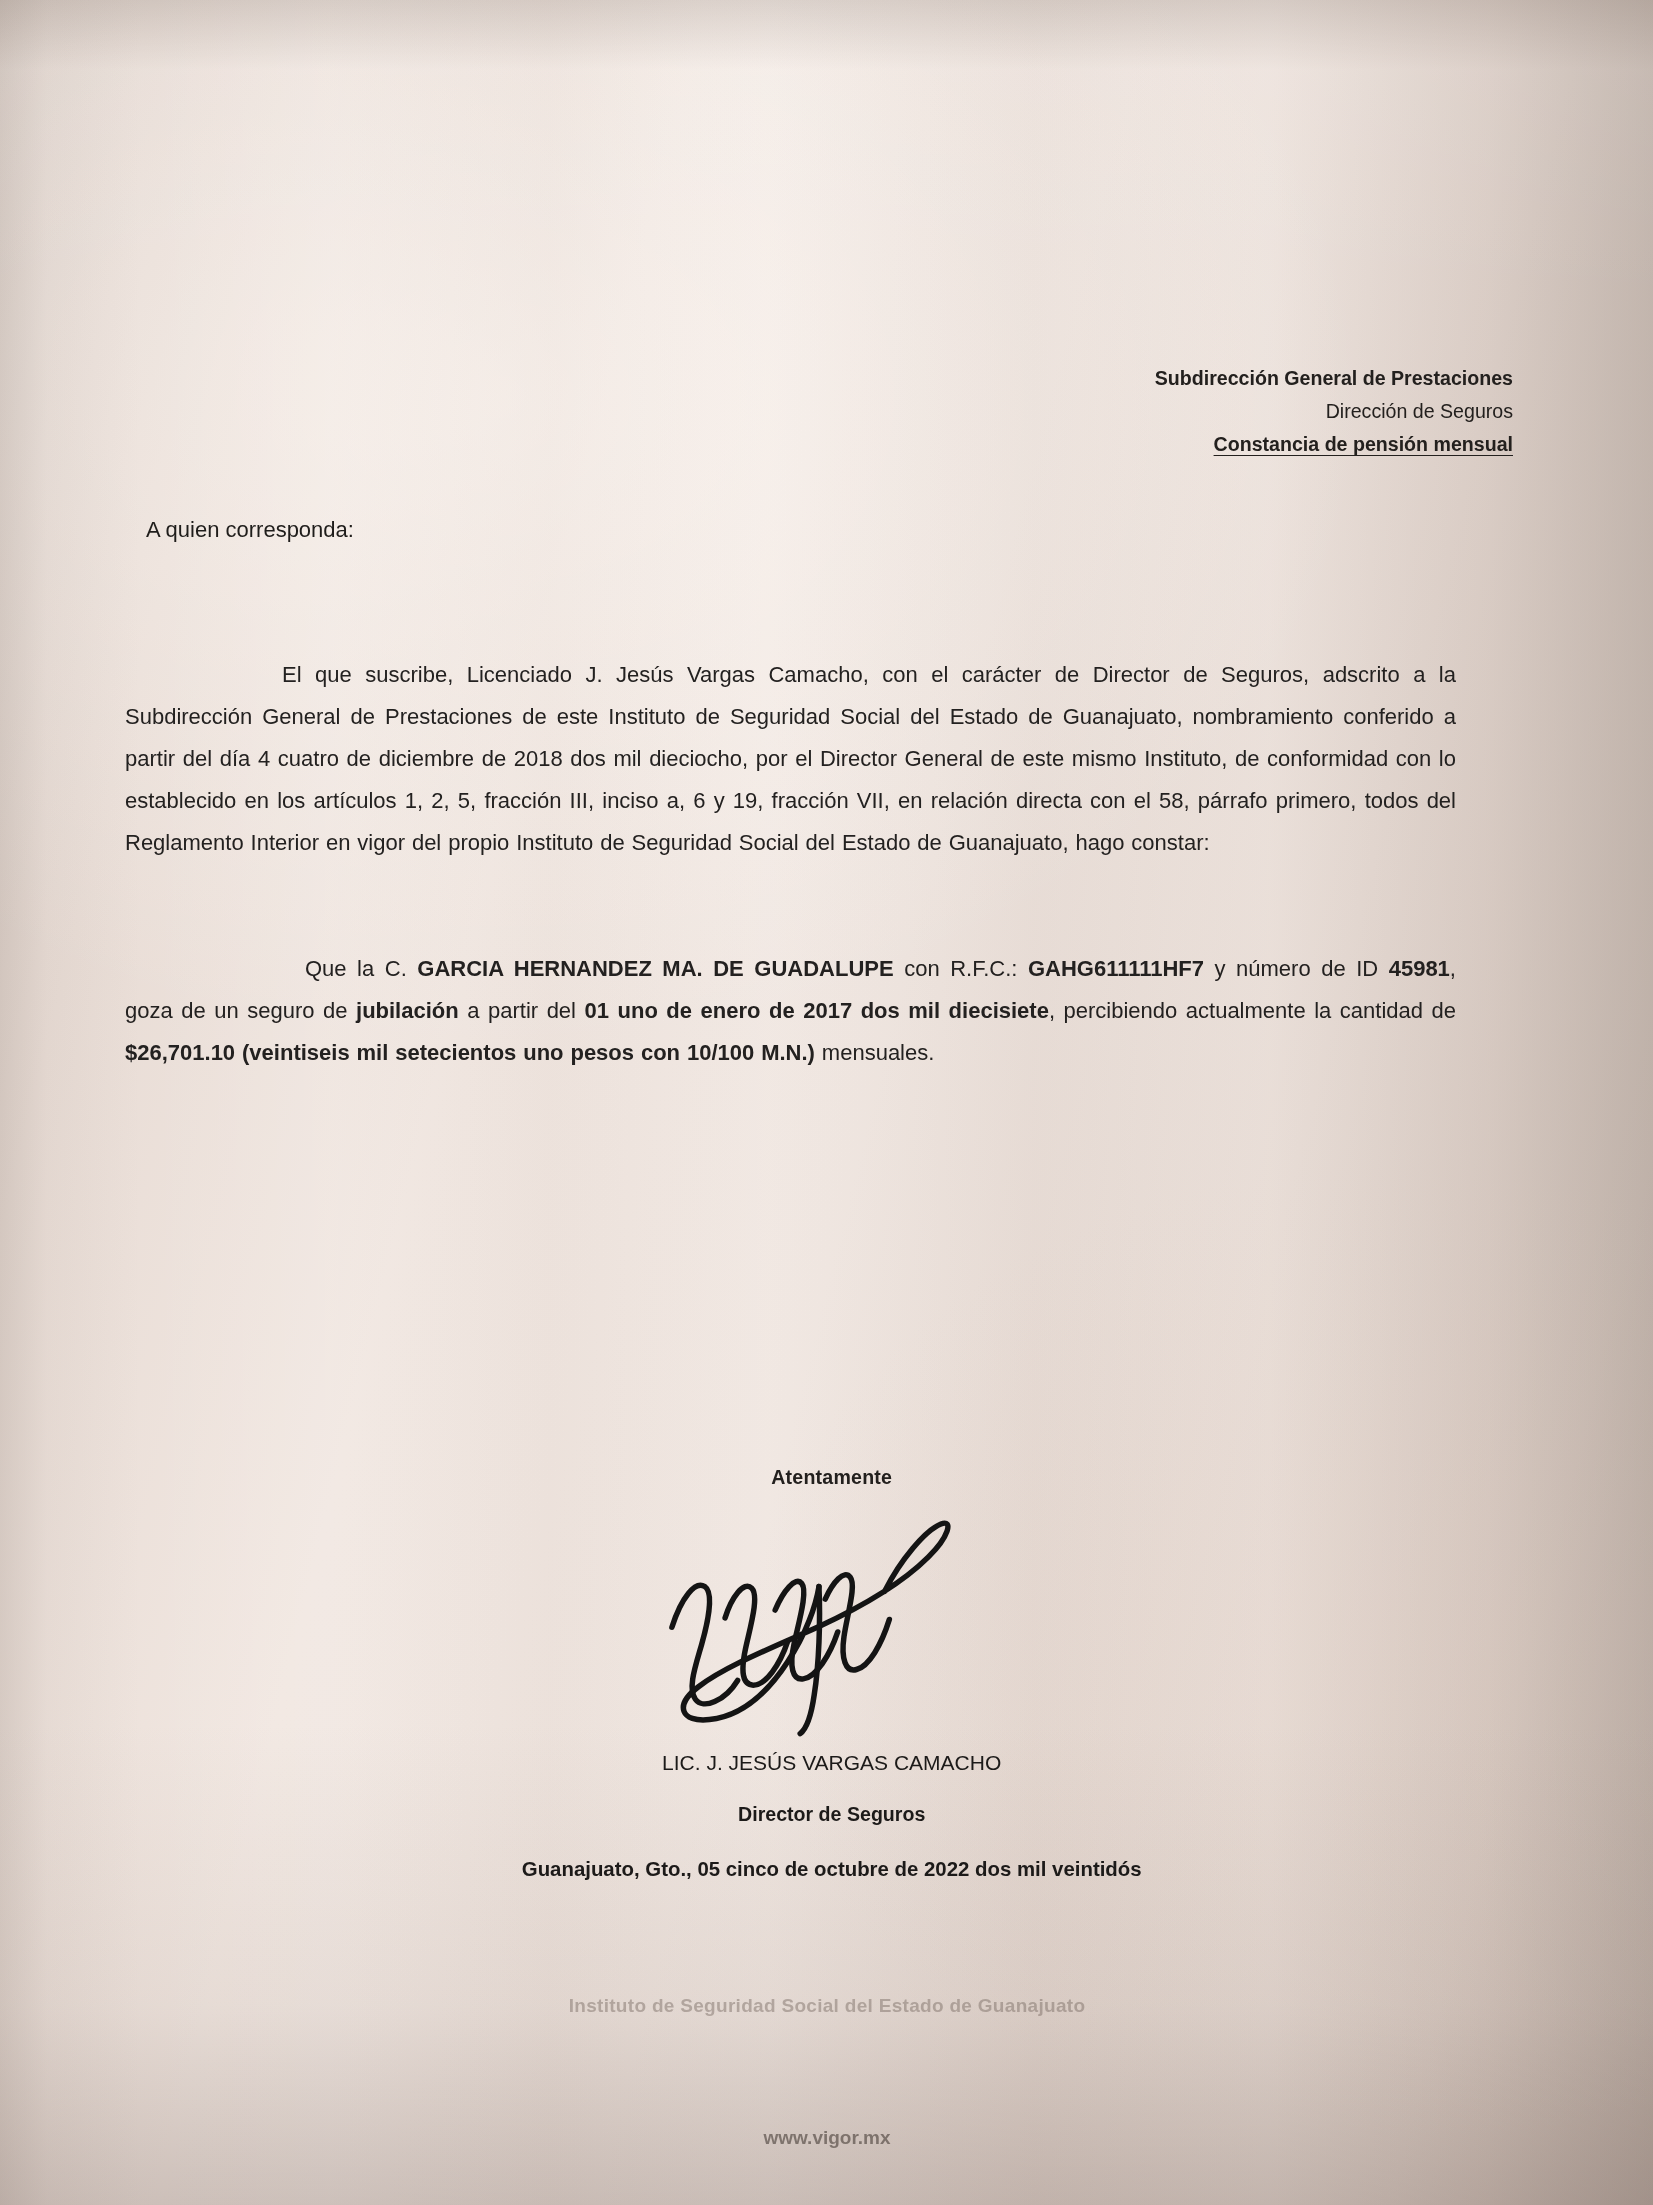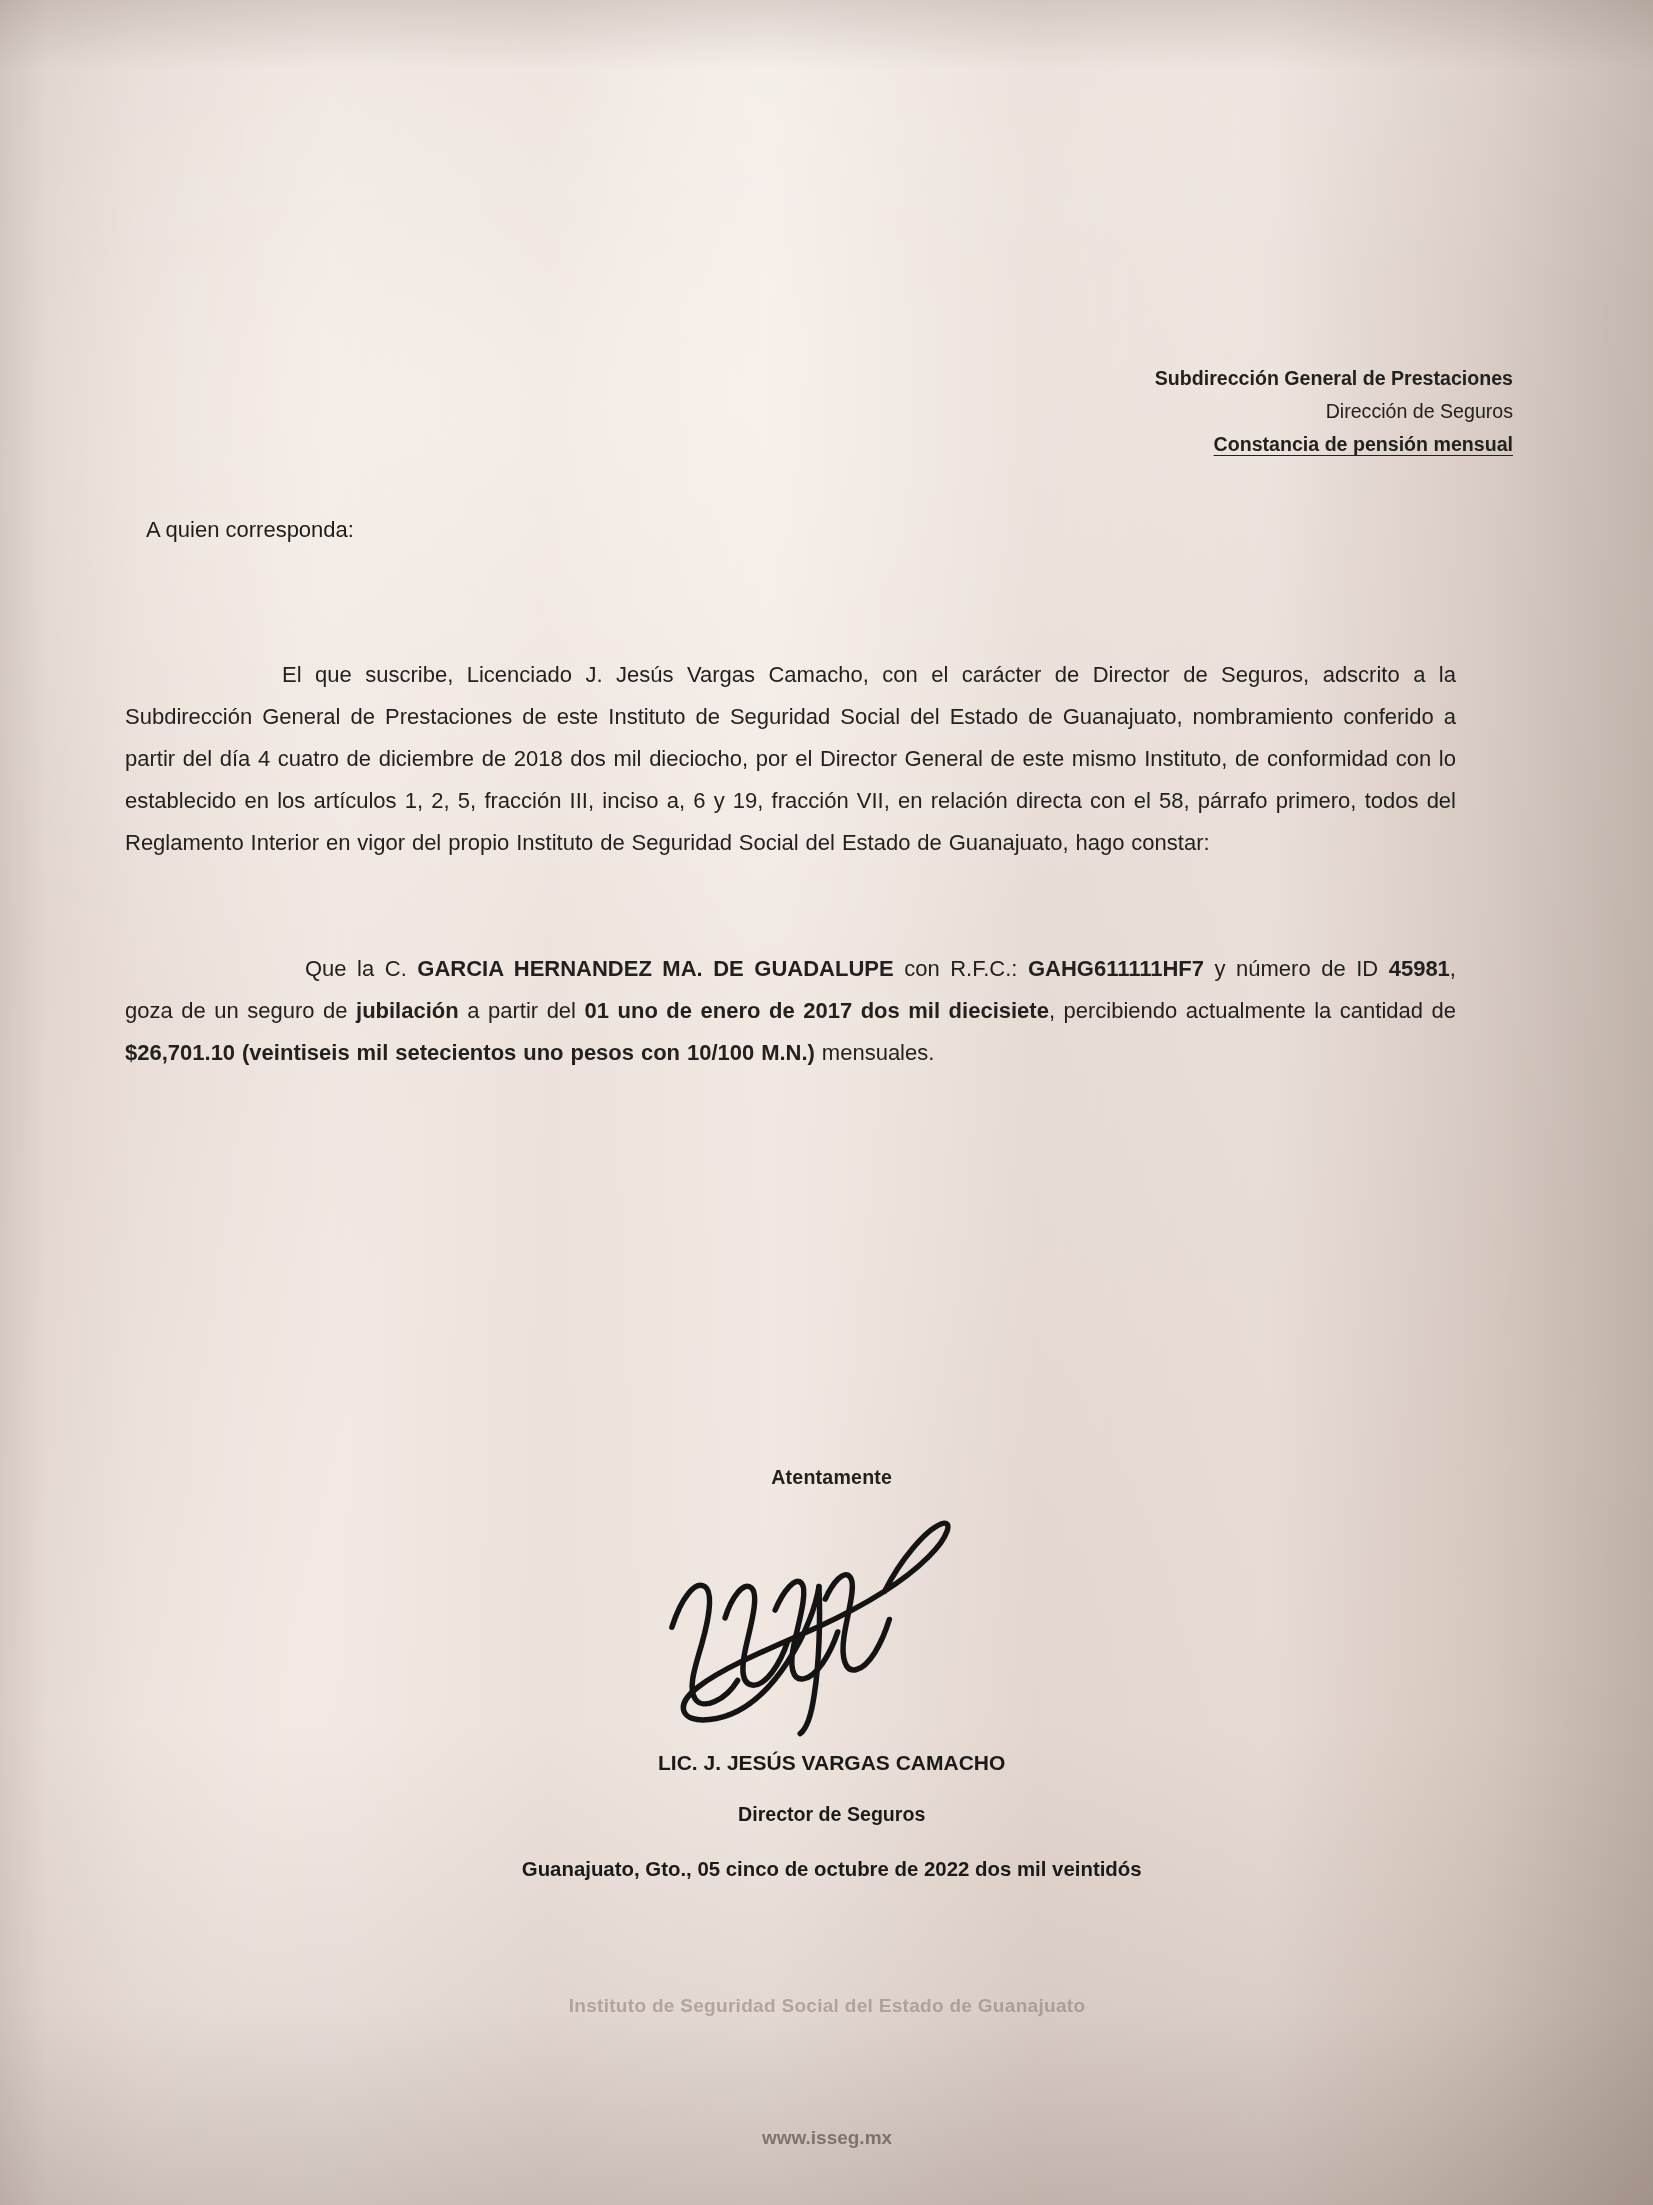--- a/index.html
+++ b/index.html
@@ -192,21 +192,21 @@
     top: 1488px;
     width: 352px;
     height: 266px;
   }
   .sig-name {
     position: absolute;
     left: 0; right: 0;
     top: 1751px;
     text-align: center;
     font-size: 21px;
-    font-weight: 700;
+    font-weight: 400;
     color: #1c1a19;
     margin-left: 9.4px;
   }
   .sig-role {
     position: absolute;
     left: 0; right: 0;
     top: 1803px;
     text-align: center;
     font-size: 19.6px;
     font-weight: 700;
@@ -284,17 +284,17 @@
           <path d="M216 126 C218 170, 216 226, 210 264 C206 292, 200 308, 192 314" stroke-width="7"></path>
         </g>
       </svg>
     </div>
 
     <div class="sig-name">LIC. J. JESÚS VARGAS CAMACHO</div>
     <div class="sig-role">Director de Seguros</div>
     <div class="sig-place">Guanajuato, Gto., 05 cinco de octubre de 2022 dos mil veintidós</div>
 
     <div class="footer" id="footer-line1">Instituto de Seguridad Social del Estado de Guanajuato</div>
-    <div class="footer" id="footer-line3">www.isseg.mx</div>
+    <div class="footer" id="footer-line3">www.vigor.mx</div>
 
   </div>
 </div>
 
 
 </body></html>

